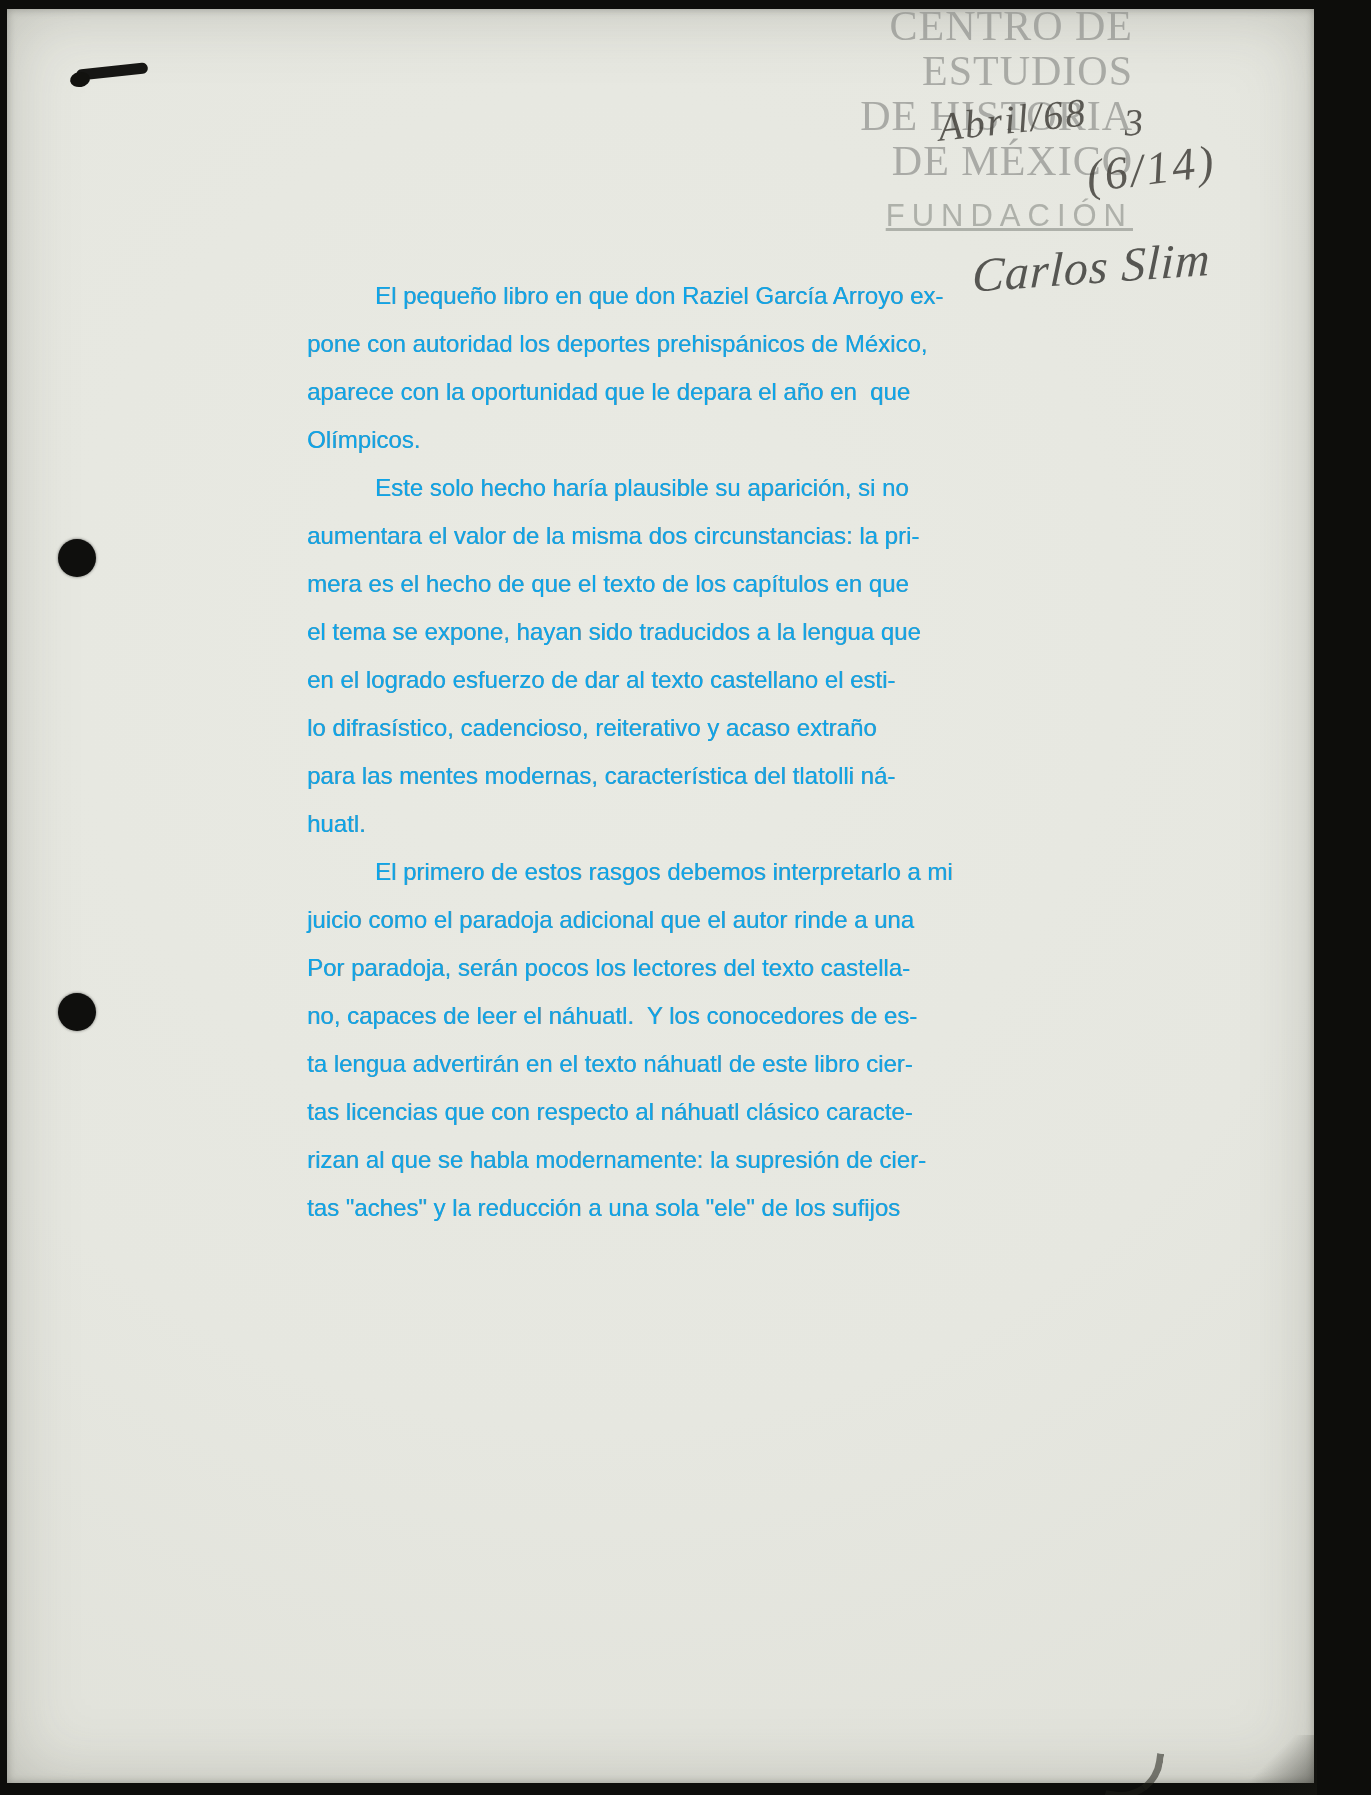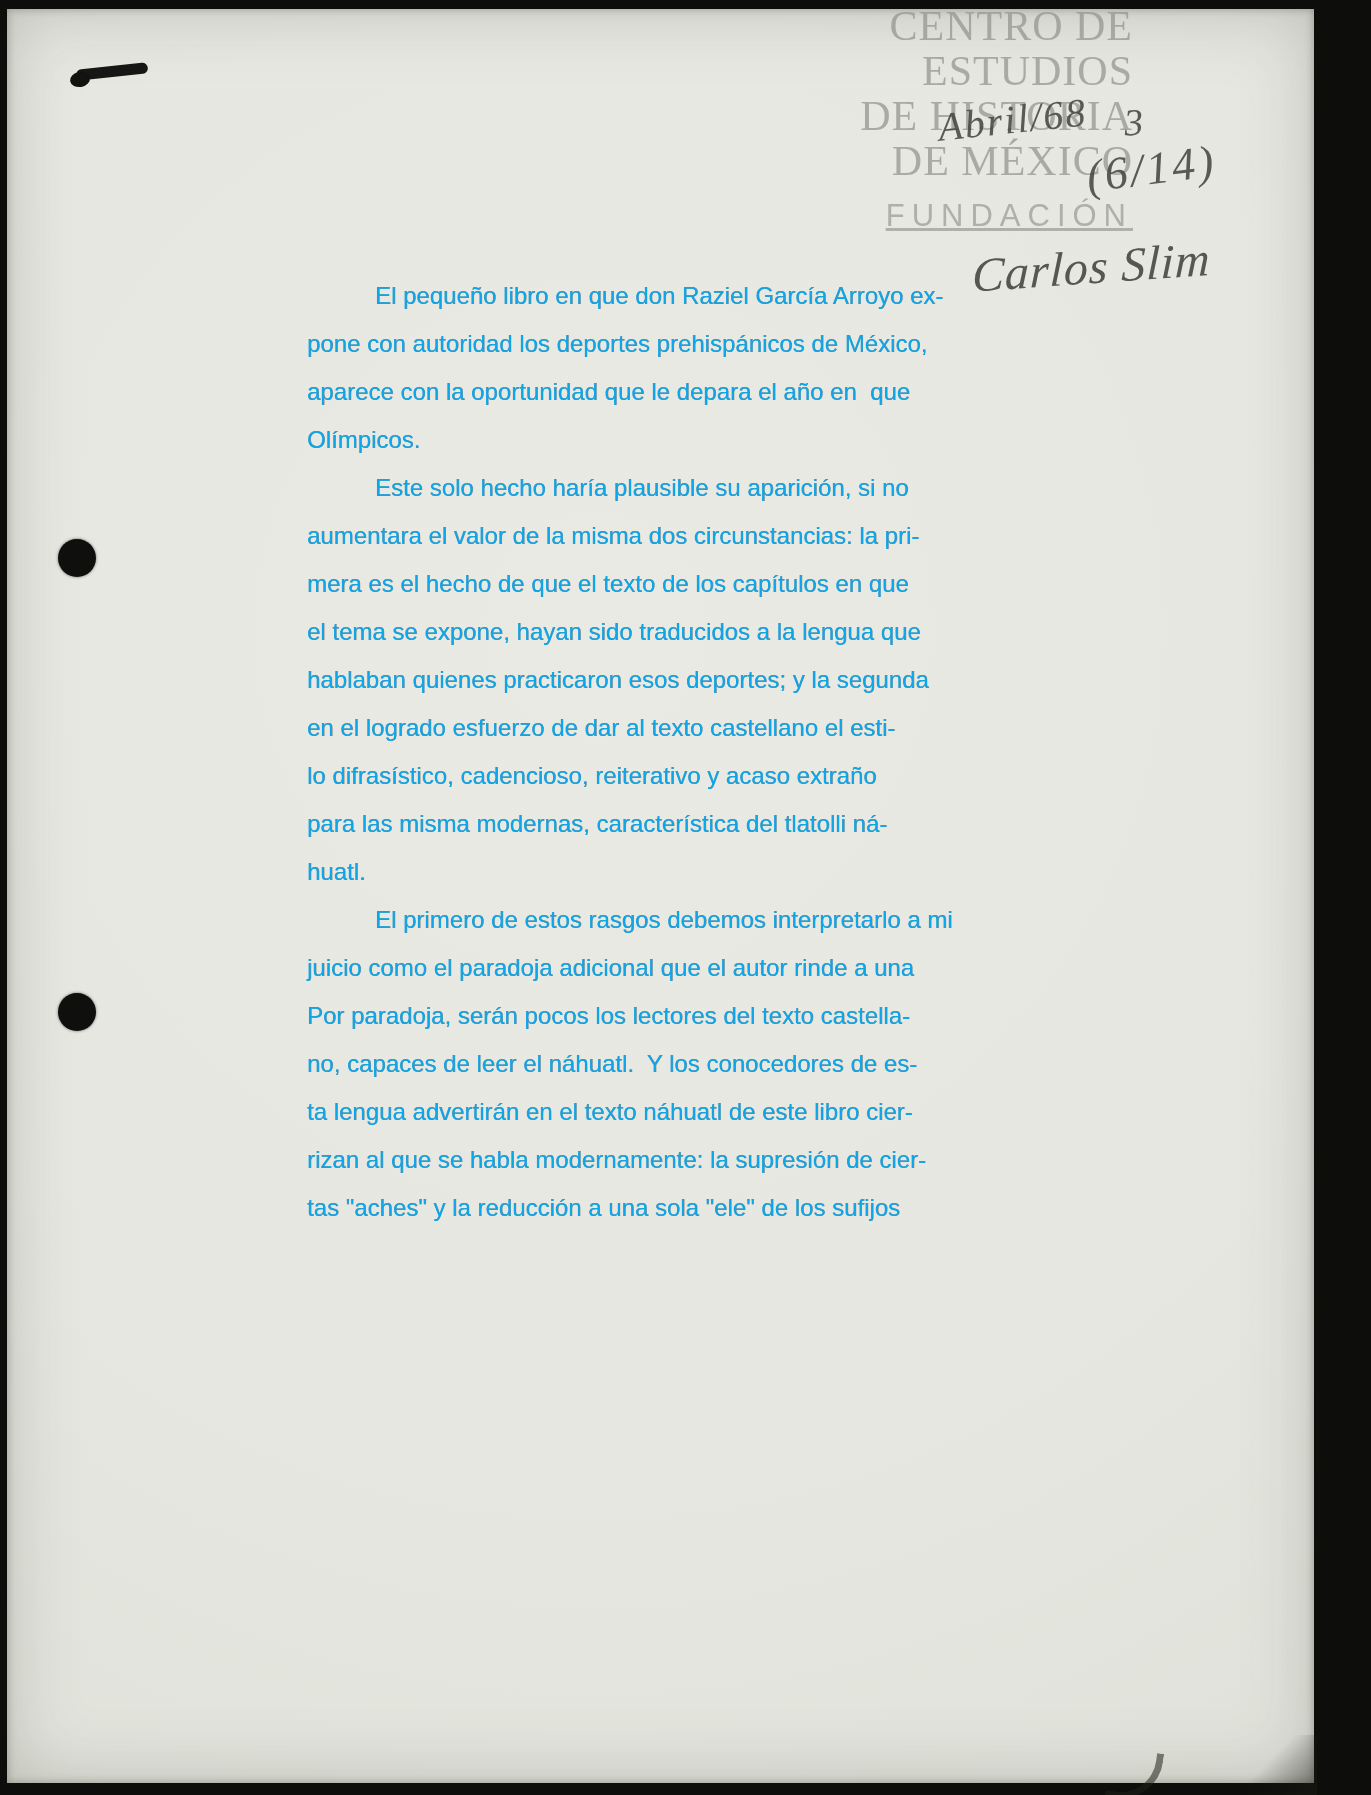--- a/index.html
+++ b/index.html
@@ -98,29 +98,29 @@
 
   <div class="text-block" id="text-block">
       <div class="typed-line first">El pequeño libro en que don Raziel García Arroyo ex-</div>
       <div class="typed-line">pone con autoridad los deportes prehispánicos de México,</div>
       <div class="typed-line">aparece con la oportunidad que le depara el año en  que</div>
       <div class="typed-line">Olímpicos.</div>
       <div class="typed-line first">Este solo hecho haría plausible su aparición, si no</div>
       <div class="typed-line">aumentara el valor de la misma dos circunstancias: la pri-</div>
       <div class="typed-line">mera es el hecho de que el texto de los capítulos en que</div>
       <div class="typed-line">el tema se expone, hayan sido traducidos a la lengua que</div>
-      <div class="typed-line">hablaban quienes practicaron esos deportes; y la segunda</div>
       <div class="typed-line">en el logrado esfuerzo de dar al texto castellano el esti-</div>
       <div class="typed-line">lo difrasístico, cadencioso, reiterativo y acaso extraño</div>
-      <div class="typed-line">para las misma modernas, característica del tlatolli ná-</div>
+      <div class="typed-line">para las mentes modernas, característica del tlatolli ná-</div>
       <div class="typed-line">huatl.</div>
       <div class="typed-line first">El primero de estos rasgos debemos interpretarlo a mi</div>
       <div class="typed-line">juicio como el paradoja adicional que el autor rinde a una</div>
       <div class="typed-line">Por paradoja, serán pocos los lectores del texto castella-</div>
       <div class="typed-line">no, capaces de leer el náhuatl.  Y los conocedores de es-</div>
       <div class="typed-line">ta lengua advertirán en el texto náhuatl de este libro cier-</div>
+      <div class="typed-line">tas licencias que con respecto al náhuatl clásico caracte-</div>
       <div class="typed-line">rizan al que se habla modernamente: la supresión de cier-</div>
       <div class="typed-line">tas "aches" y la reducción a una sola "ele" de los sufijos</div>
     </div>
 
   <div class="corner-mark"></div>
   <div class="corner-shadow"></div>
 </div>
 
 </body></html>

